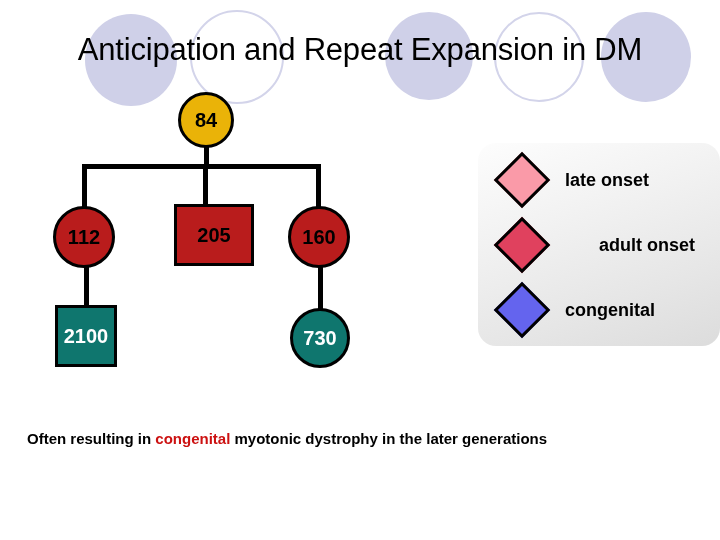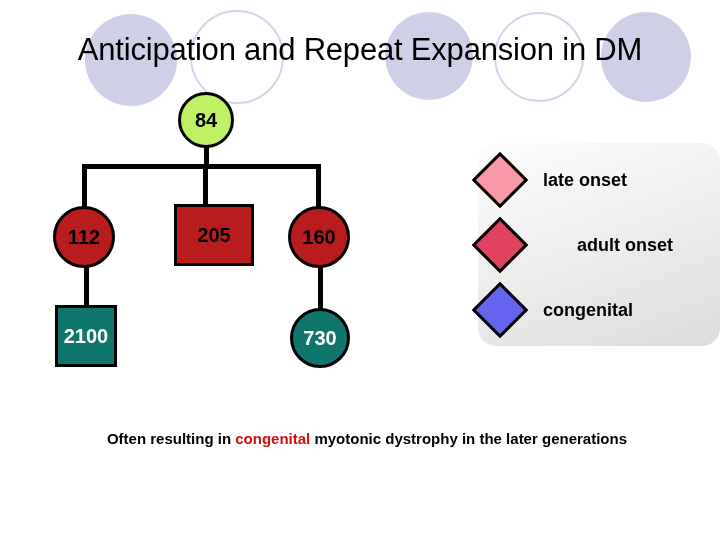--- a/index.html
+++ b/index.html
@@ -67,37 +67,37 @@
     display: flex;
     align-items: center;
     justify-content: center;
     font-size: 20px;
     font-weight: bold;
     font-family: "Liberation Sans", sans-serif;
     line-height: 1;
   }
   .node.circle { border-radius: 50%; }
   .node.square { border-radius: 0; }
-  .fill-late     { background: #bef264; color: #000000; }
+  .fill-late     { background: #eab308; color: #000000; }
   .fill-adult    { background: #b91c1c; color: #000000; }
   .fill-congen   { background: #0f766e; color: #ffffff; }
 
   
   #legend {
     position: absolute;
     left: 478px;
     top: 143px;
     width: 242px;
     height: 203px;
     border-radius: 18px;
     background: linear-gradient(160deg, #fdfdfd 0%, #f2f2f2 35%, #e6e6e6 72%, #dcdcdc 100%);
   }
   .legend-row {
     position: absolute;
-    left: 2px;
+    left: 24px;
     display: flex;
     align-items: center;
     height: 58px;
   }
   .legend-swatch {
     width: 40px;
     height: 40px;
     transform: rotate(45deg);
     box-sizing: border-box;
     border: 3px solid #000000;
@@ -116,21 +116,20 @@
   #caption {
     position: absolute;
     left: 27px;
     top: 428px;
     width: 600px;
     font-size: 15px;
     font-weight: bold;
     line-height: 22px;
     color: #000000;
     font-family: "Liberation Sans", sans-serif;
-    text-align: right;
   }
   #caption .hl { color: #cc1111; }
 </style>
 </head>
 <body>
 
 <div id="deco-layer">
     <div class="deco-circle deco-filled" style="left: 85px; top: 14px; width: 92px; height: 92px;"></div>
     <div class="deco-circle deco-outline" style="left: 190px; top: 10px; width: 94px; height: 94px;"></div>
     <div class="deco-circle deco-filled" style="left: 385px; top: 12px; width: 88px; height: 88px;"></div>

